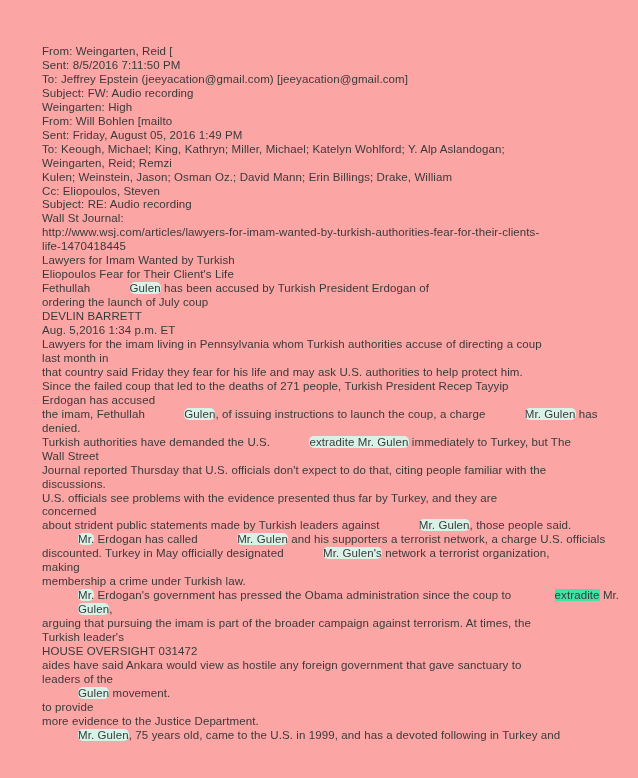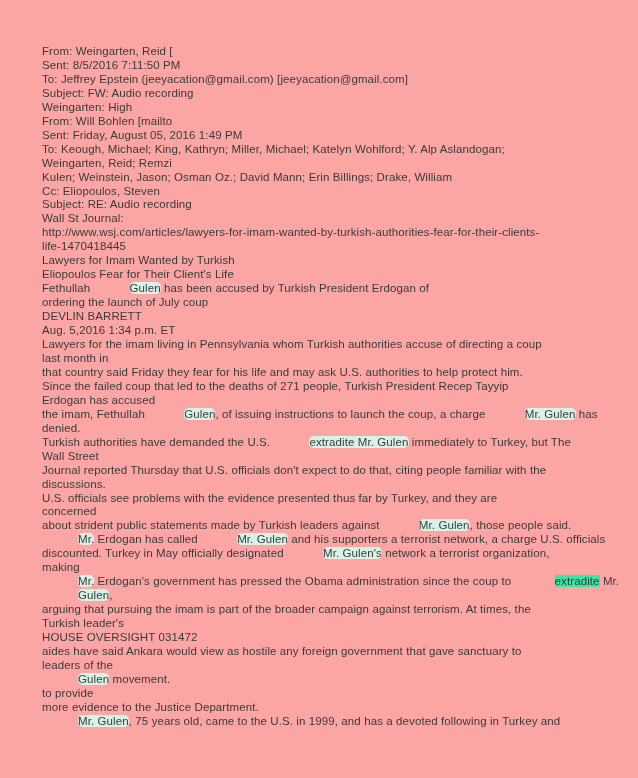--- a/index.html
+++ b/index.html
@@ -76,20 +76,21 @@
       <div class="line"><span>Turkish authorities have demanded the U.S. </span><span class="hl-pale">extradite Mr. Gulen</span><span> immediately to Turkey, but The</span></div>
       <div class="line"><span>Wall Street</span></div>
       <div class="line"><span>Journal reported Thursday that U.S. officials don't expect to do that, citing people familiar with the</span></div>
       <div class="line"><span>discussions.</span></div>
       <div class="line"><span>U.S. officials see problems with the evidence presented thus far by Turkey, and they are</span></div>
       <div class="line"><span>concerned</span></div>
       <div class="line"><span>about strident public statements made by Turkish leaders against </span><span class="hl-pale">Mr. Gulen</span><span>, those people said.</span></div>
       <div class="line"><span class="hl-pale">Mr.</span><span> Erdogan has called </span><span class="hl-pale">Mr. Gulen</span><span> and his supporters a terrorist network, a charge U.S. officials</span></div>
       <div class="line"><span>discounted. Turkey in May officially designated </span><span class="hl-pale">Mr. Gulen's</span><span> network a terrorist organization,</span></div>
       <div class="line"><span>making</span></div>
+      <div class="line"><span>membership a crime under Turkish law.</span></div>
       <div class="line"><span class="hl-pale">Mr.</span><span> Erdogan's government has pressed the Obama administration since the coup to </span><span class="hl-bright">extradite</span><span> Mr.</span></div>
       <div class="line"><span class="hl-pale">Gulen</span><span>,</span></div>
       <div class="line"><span>arguing that pursuing the imam is part of the broader campaign against terrorism. At times, the</span></div>
       <div class="line"><span>Turkish leader's</span></div>
       <div class="line"><span>HOUSE OVERSIGHT 031472</span></div>
       <div class="line"><span>aides have said Ankara would view as hostile any foreign government that gave sanctuary to</span></div>
       <div class="line"><span>leaders of the</span></div>
       <div class="line"><span class="hl-pale">Gulen</span><span> movement.</span></div>
       <div class="line"><span>to provide</span></div>
       <div class="line"><span>more evidence to the Justice Department.</span></div>

